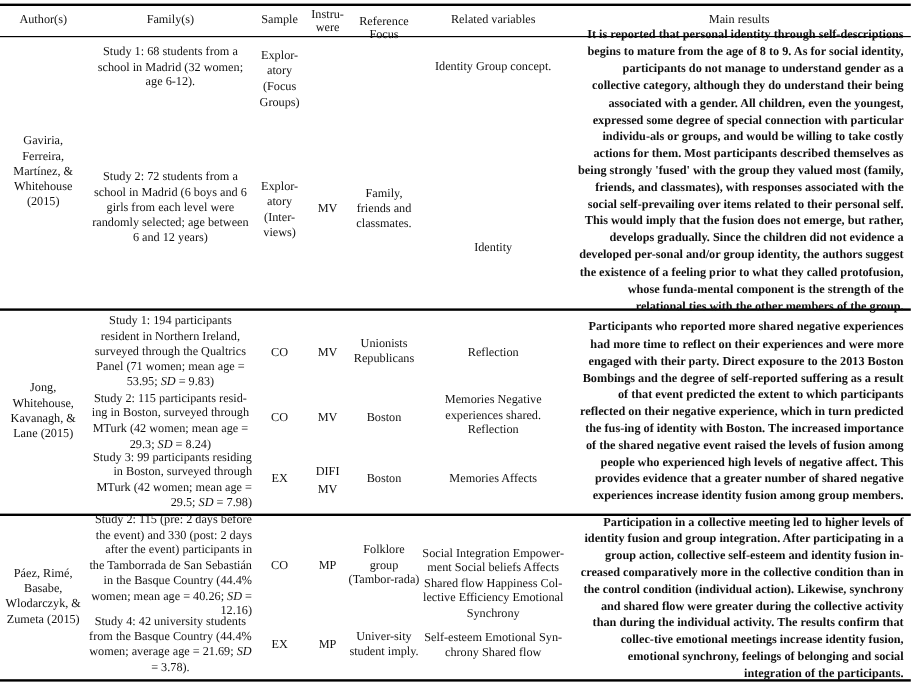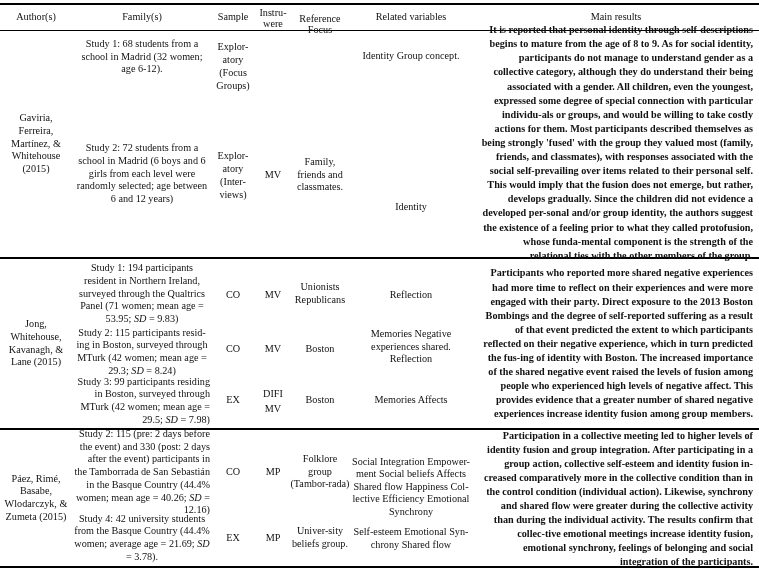--- a/index.html
+++ b/index.html
@@ -173,21 +173,21 @@
   <div class="cell col-sample" style="top:511px;height:54px;">
       <span><span style="display:inline">Study 4: 42 university students from the Basque Country (44.4% women; average age = 21.69; </span><i>SD</i><span style="display:inline"> = 3.78).</span></span>
     </div>
   <div class="cell col-design" style="top:528px;height:20px;">
       <span>EX</span>
     </div>
   <div class="cell col-instr" style="top:528px;height:20px;">
       <span>MP</span>
     </div>
   <div class="cell col-ref" style="top:515px;height:46px;">
-      <span>Univer-sity beliefs group.</span>
+      <span>Univer-sity student imply.</span>
     </div>
   <div class="cell col-rel" style="top:524px;height:30px;">
       <span>Self-esteem  Emotional Syn-chrony  Shared flow</span>
     </div>
 
   <div class="cell col-main main-text" style="top:434px;height:130px;padding:0 6px;box-sizing:border-box;line-height:14.1px;">
     <span>Participation in a collective meeting led to higher levels of identity fusion and group integration. After participating in a group action, collective self-esteem and identity fusion in-creased comparatively more in the collective condition than in the control condition (individual action). Likewise, synchrony and shared flow were greater during the collective activity than during the individual activity. The results confirm that collec-tive emotional meetings increase identity fusion, emotional synchrony, feelings of belonging and social integration of the participants.</span>
   </div>
 </div>
 

